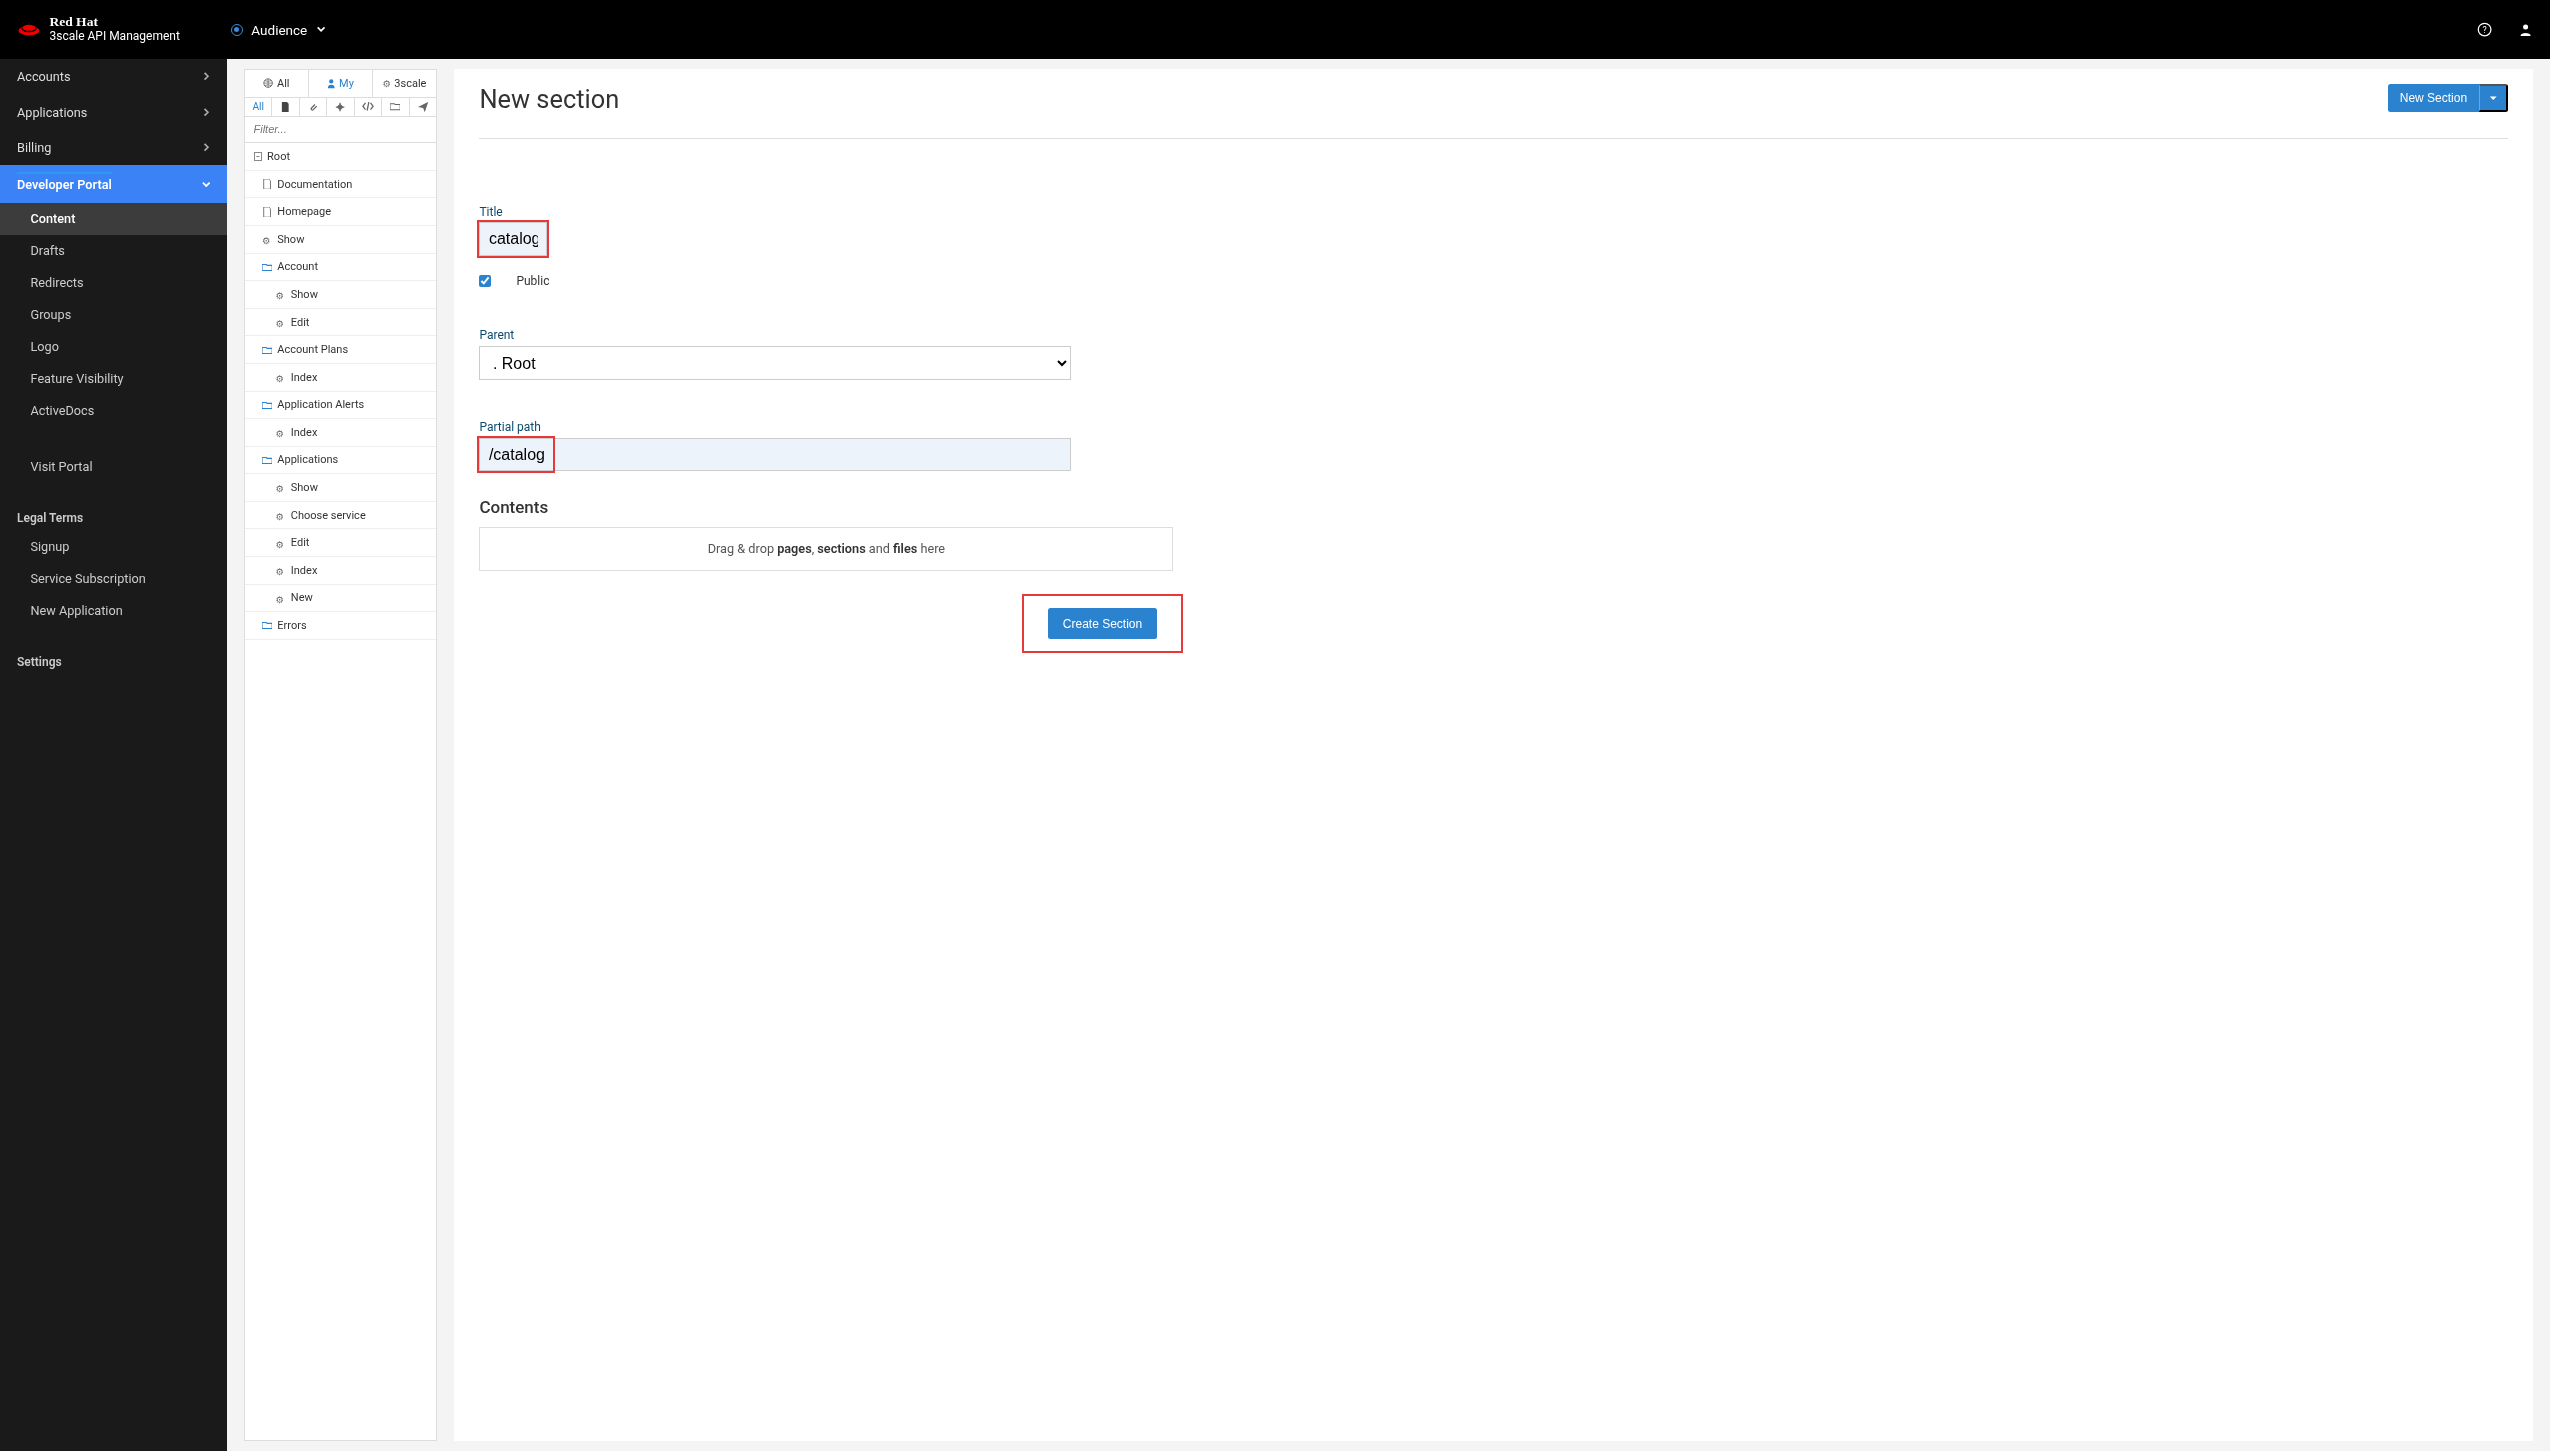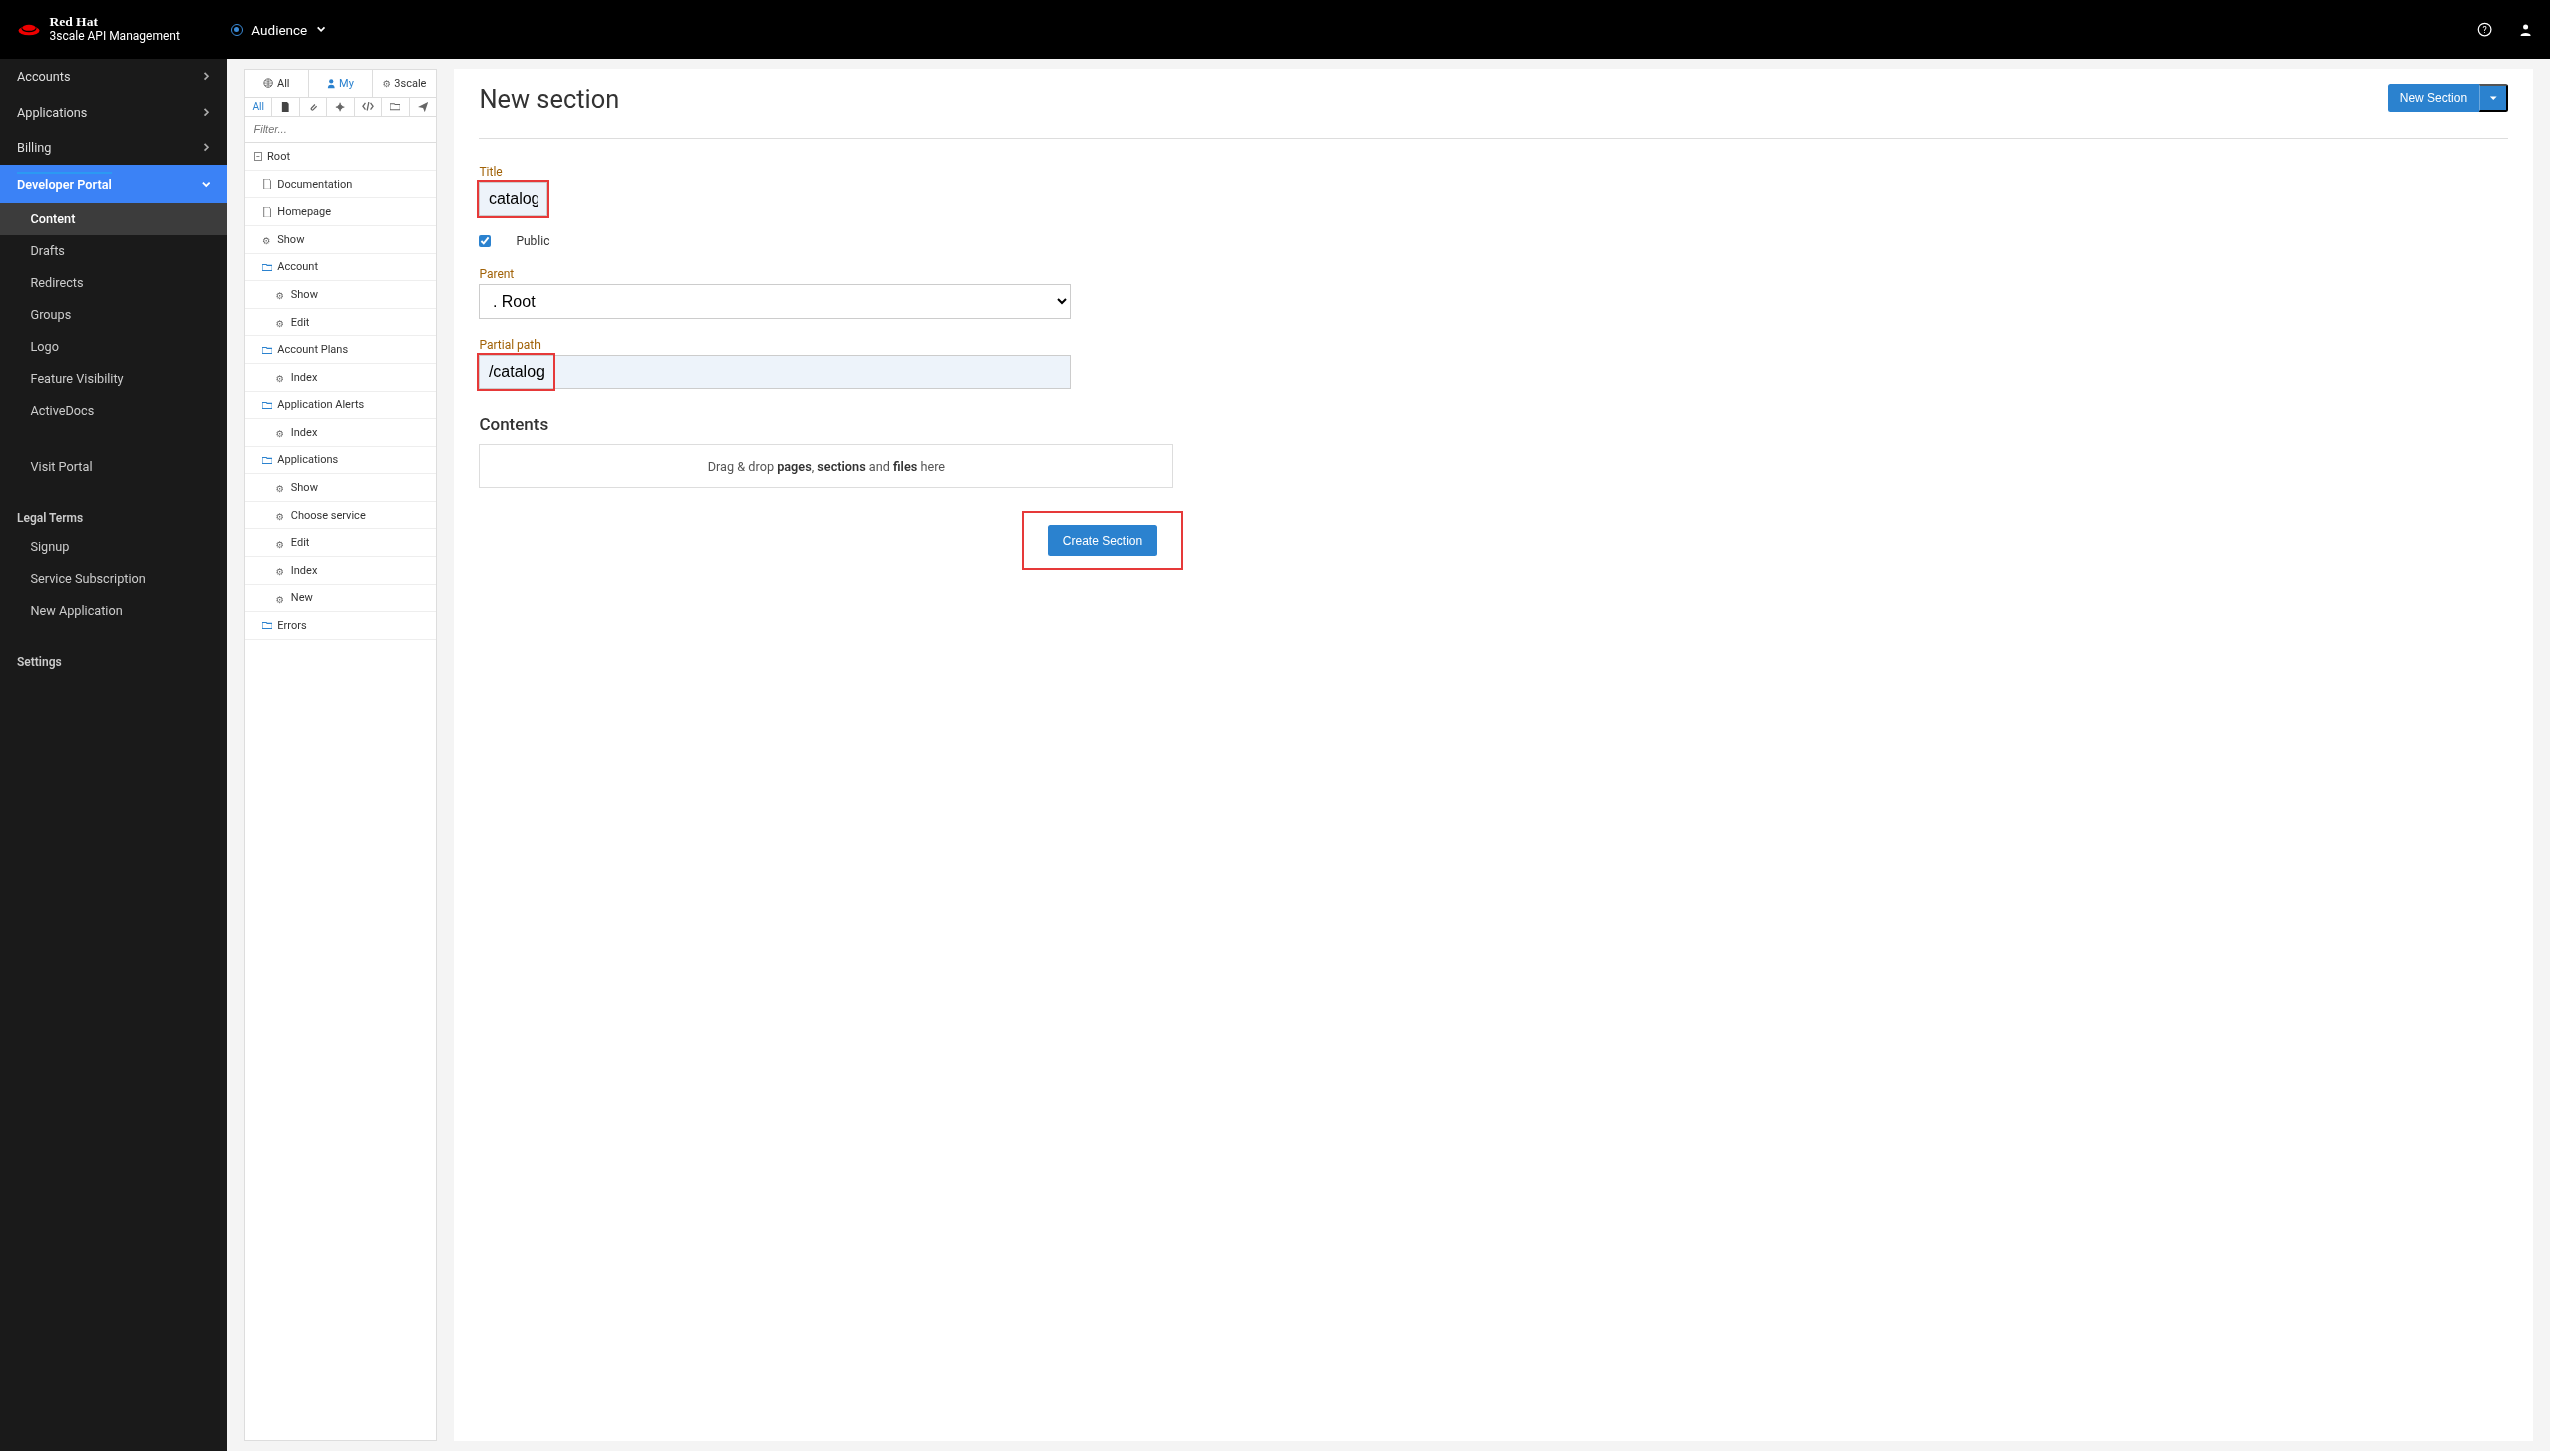--- a/index.html
+++ b/index.html
@@ -43,21 +43,21 @@
 .minus-box { width: 8.5px; height: 8.5px; border: 0.8px solid #888; display: inline-flex; align-items: center; justify-content: center; font-size: 7.6px; line-height: 1; }
 .main-panel { flex: 1; background: #fff; padding: 15.2px 25.4px 34px; overflow-y: auto; position: relative; }
 .main-header { display: flex; justify-content: space-between; align-items: flex-start; margin-bottom: 24px; }
 .page-title { font-size: 25.4px; font-weight: 400; color: #333; }
 .btn-group { display: flex; }
 .btn-primary { background: #2b82cf; color: #fff; padding: 6.8px 12px; font-size: 12px; cursor: pointer; border: none; }
 .btn-primary.split-left { border-radius: 2.5px 0 0 2.5px; }
 .btn-caret { background: #2b82cf; color: #fff; padding: 6.8px 8.5px; border-left: 0.8px solid rgba(255,255,255,0.3); border-radius: 0 2.5px 2.5px 0; cursor: pointer; display: flex; align-items: center; }
 .form-block { padding-top: 25.4px; border-top: 0.8px solid #ddd; }
 .form-group { margin-bottom: 18.6px; }
-.form-label { display: block; font-size: 12px; margin-bottom: 3.4px; color: #a16207; }
+.form-label { display: block; font-size: 12px; margin-bottom: 3.4px; color: #0c4a6e; margin-top: 40px; }
 .form-control { width: 592px; padding: 6.8px 8.5px; font-size: 16px; border: 0.8px solid #ccc; background: #edf3fa; }
 .form-control.parent { background: #fff; }
 .hl-red { outline: 2.5px solid #e63939; outline-offset: -0.8px; }
 .checkbox-row { display: flex; align-items: center; gap: 25px; }
 .checkbox-row input { accent-color: #2b82cf; width: 12px; height: 12px; }
 .contents-title { font-size: 17px; margin-top: 25.4px; margin-bottom: 10.2px; font-weight: 500; }
 .dropzone { border: 0.8px solid #ddd; padding: 13.5px; text-align: center; font-size: 12.7px; color: #555; width: 694px; }
 .dropzone b { font-weight: 600; color: #333; }
 .action-row { display: flex; justify-content: flex-end; margin-top: 25.4px; width: 702px; }
 .create-btn-wrap { outline: 2.5px solid #e63939; padding: 12px 24px; }

